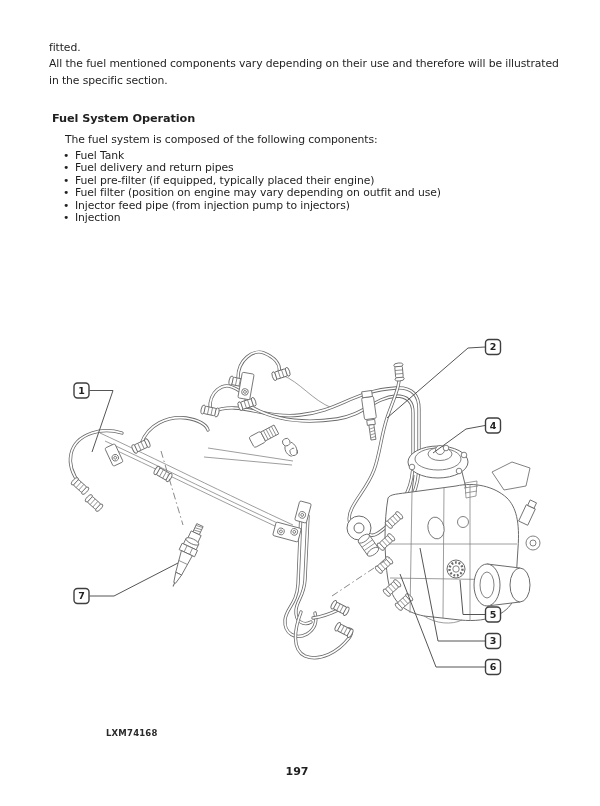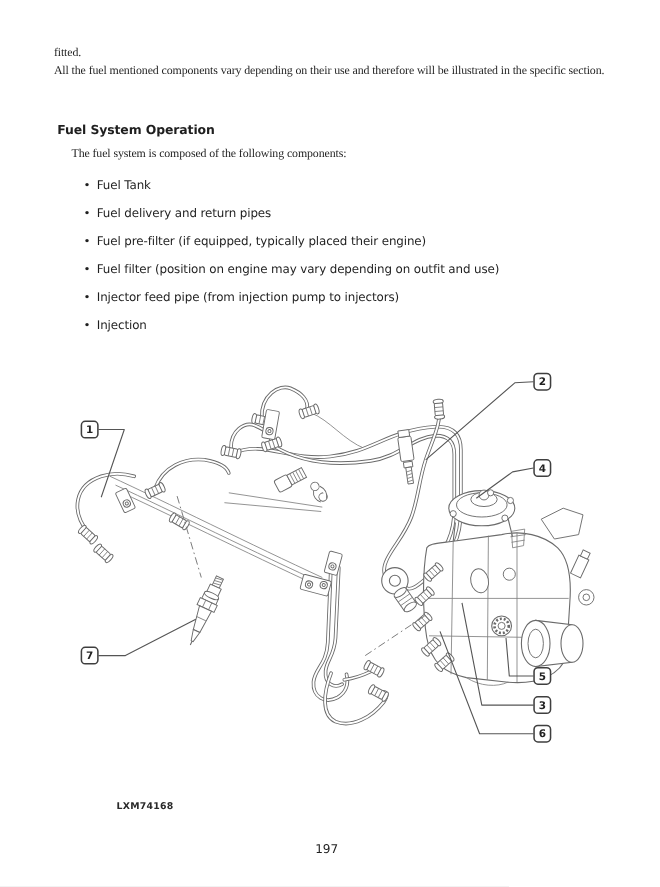--- a/index.html
+++ b/index.html
@@ -2,36 +2,36 @@
 <html><head>
 <meta charset="utf-8">
 <style>
   html,body{margin:0;padding:0;background:#e8e8e8;}
   .page{
     position:relative;width:600px;height:806px;background:#ffffff;
     font-family:"DejaVu Sans","Liberation Sans",sans-serif;color:#1f1f1f;
     overflow:hidden;margin:0 auto;
   }
   .abs{position:absolute;}
-  .body-text{font-size:10.8px;line-height:16.4px;letter-spacing:-0.1px;font-family:Liberation Serif, serif;}
+  .body-text{font-size:10.8px;line-height:16.4px;letter-spacing:-0.1px;}
   .p-top{left:49px;top:40px;width:522px;}
   .p-top p{margin:0;}
   .heading{left:52px;top:112px;font-size:11.3px;font-weight:bold;letter-spacing:-0.1px;}
   .intro{left:65px;top:132px;width:522px;}
   ul.components{
     left:63px;top:150px;width:500px;margin:0;padding:0;list-style:none;
     font-size:10.8px;line-height:12.45px;letter-spacing:-0.1px;
   }
-  ul.components li{margin:13px;padding:0 0 0 12px;position:relative;}
+  ul.components li{margin:0;padding:0 0 0 12px;position:relative;}
   ul.components li::before{
     content:"\2022";position:absolute;left:0;top:0;font-size:10.8px;color:#1f1f1f;
   }
   .figure-wrap{left:55px;top:330px;width:490px;height:380px;}
   .figure-code{left:70px;top:728px;font-size:8.5px;font-weight:bold;color:#2a2a2a;letter-spacing:0.2px;padding-left:36px;}
-  .page-number{left:0;top:765px;width:594px;text-align:center;font-size:11px;font-weight:normal;}
+  .page-number{left:0;top:765px;width:594px;text-align:center;font-size:11px;font-weight:bold;}
 
   
   .to{fill:none;stroke:#6b6b6b;stroke-width:3.3;stroke-linecap:round;}
   .ti{fill:none;stroke:#ffffff;stroke-width:1.7;stroke-linecap:round;}
   .ln{fill:none;stroke:#6b6b6b;stroke-width:1;}
   .lnt{fill:none;stroke:#7d7d7d;stroke-width:0.75;}
   .wh{fill:#ffffff;stroke:#6b6b6b;stroke-width:1;}
   .wh9{fill:#ffffff;stroke:#6b6b6b;stroke-width:0.85;}
   .dd{fill:none;stroke:#7a7a7a;stroke-width:0.9;stroke-dasharray:7 3 1.5 3;}
   .ldr{fill:none;stroke:#555;stroke-width:1;stroke-linejoin:round;}

